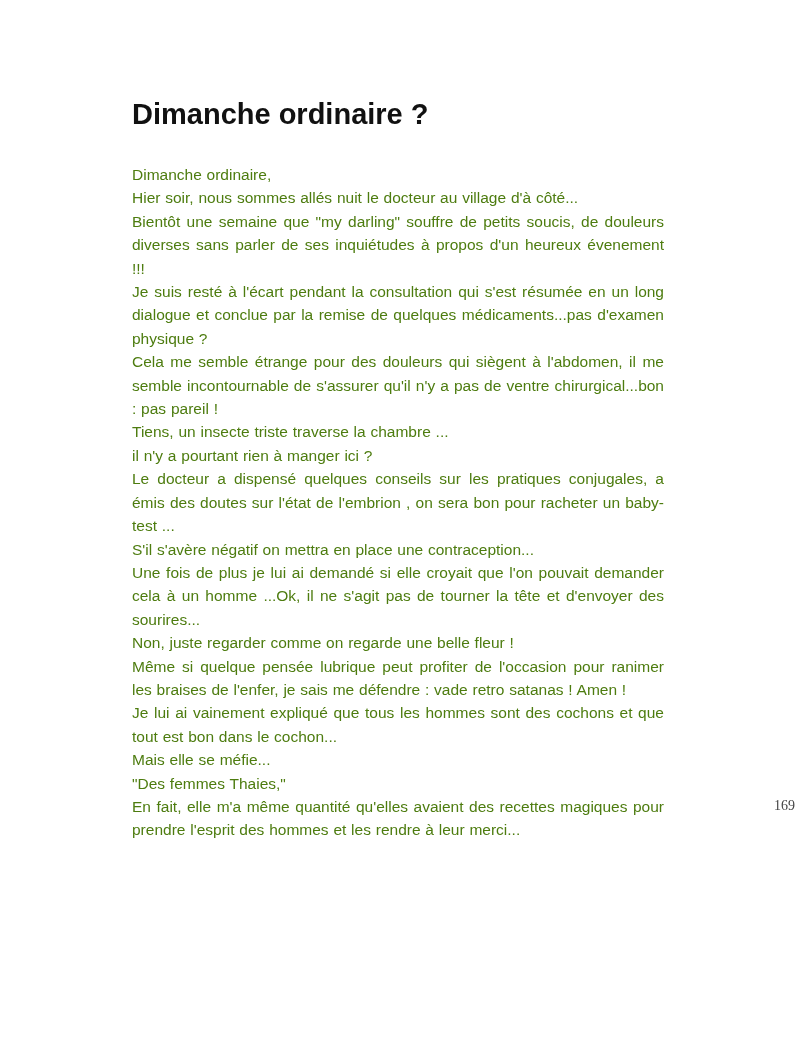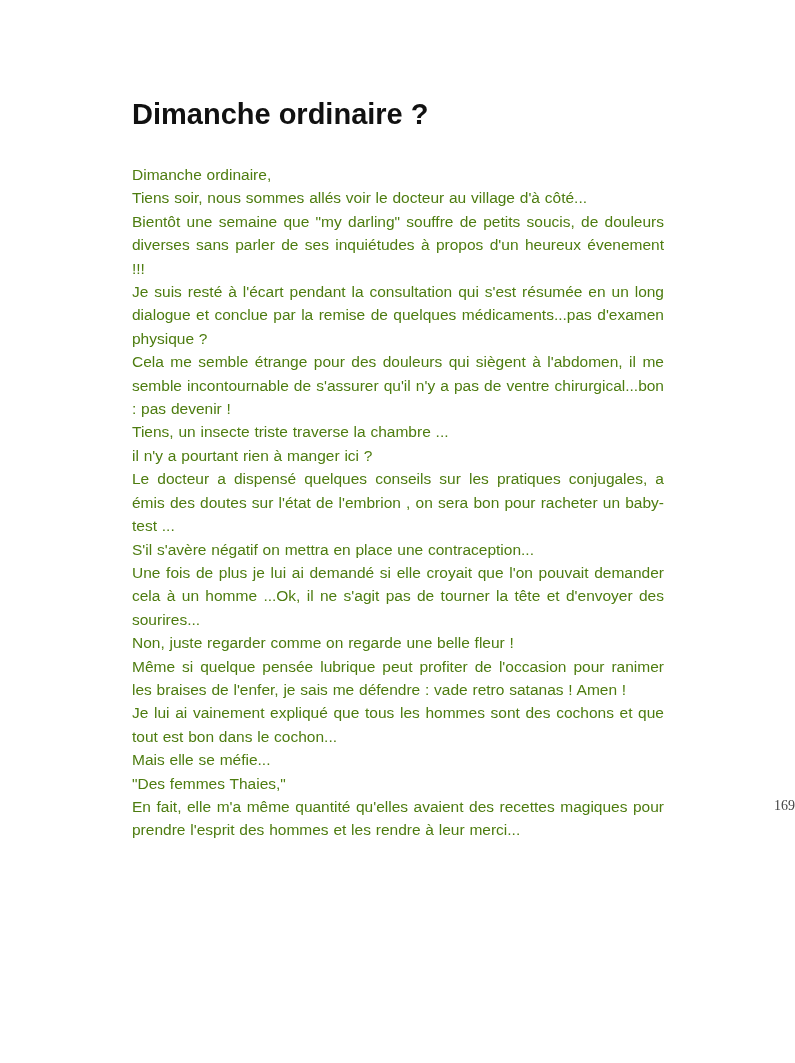--- a/index.html
+++ b/index.html
@@ -51,24 +51,24 @@
   }
 </style>
 </head>
 <body>
 
 <div class="sheet">
   <div class="content">
     <h1 class="doc-title">Dimanche ordinaire ?</h1>
     <div class="body-text" id="body-text">
         <p>Dimanche ordinaire,</p>
-        <p>Tiens soir, nous sommes allés voir le docteur au village d'à côté...</p>
+        <p>Hier soir, nous sommes allés nuit le docteur au village d'à côté...</p>
         <p>Bientôt une semaine que "my darling" souffre de petits soucis, de douleurs diverses sans parler de ses inquiétudes à propos d'un heureux évenement !!!</p>
         <p>Je suis resté à l'écart pendant la consultation qui s'est résumée en un long dialogue et conclue par la remise de quelques médicaments...pas d'examen physique ?</p>
-        <p>Cela me semble étrange pour des douleurs qui siègent à l'abdomen, il me semble incontournable de s'assurer qu'il n'y a pas de ventre chirurgical...bon : pas devenir !</p>
+        <p>Cela me semble étrange pour des douleurs qui siègent à l'abdomen, il me semble incontournable de s'assurer qu'il n'y a pas de ventre chirurgical...bon : pas pareil !</p>
         <p>Tiens, un insecte triste traverse la chambre ...</p>
         <p>il n'y a pourtant rien à manger ici ?</p>
         <p>Le docteur a dispensé quelques conseils sur les pratiques conjugales, a émis des doutes sur l'état de l'embrion , on sera bon pour racheter un baby-test ...</p>
         <p>S'il s'avère négatif on mettra en place une contraception...</p>
         <p>Une fois de plus je lui ai demandé si elle croyait que l'on pouvait demander cela à un homme ...Ok, il ne s'agit pas de tourner la tête et d'envoyer des sourires...</p>
         <p>Non, juste regarder comme on regarde une belle fleur !</p>
         <p>Même si quelque pensée lubrique peut profiter de l'occasion pour ranimer les braises de l'enfer, je sais me défendre : vade retro satanas ! Amen !</p>
         <p>Je lui ai vainement expliqué que tous les hommes sont des cochons et que tout est bon dans le cochon...</p>
         <p>Mais elle se méfie...</p>
         <p>"Des femmes Thaies,"</p>

